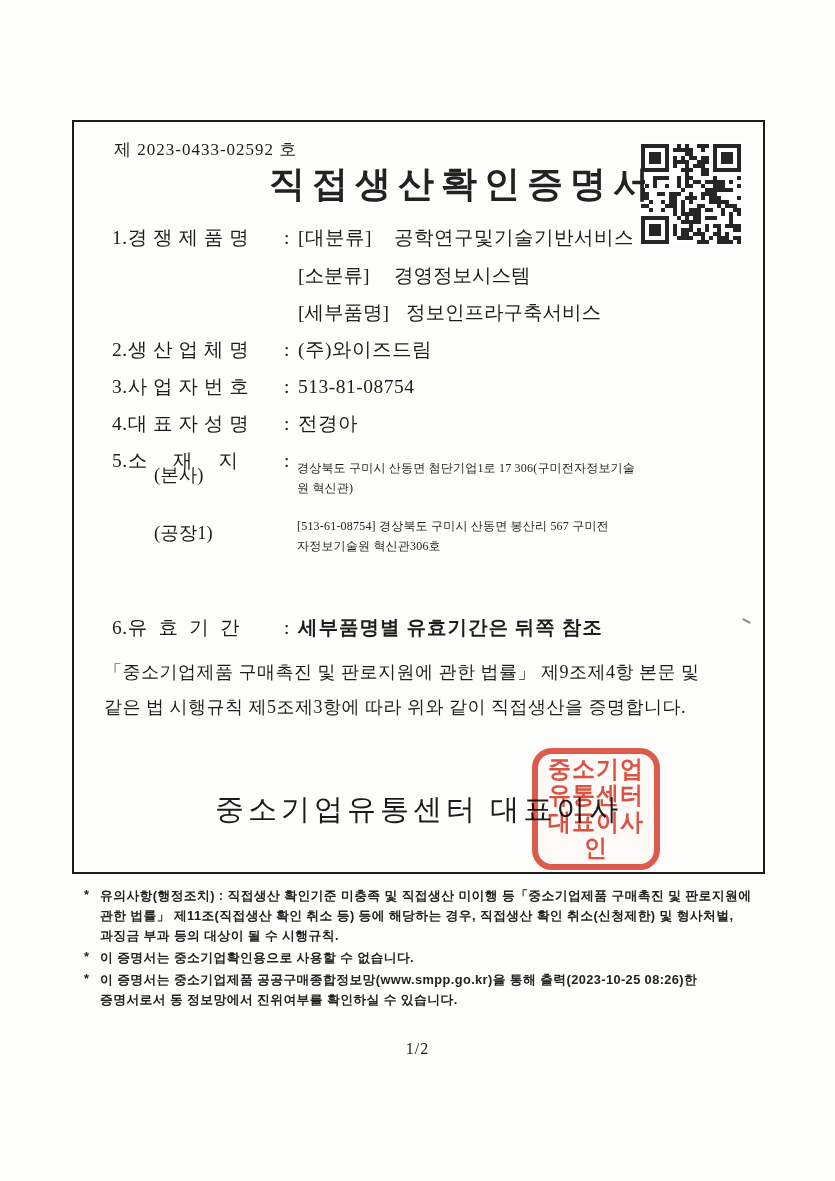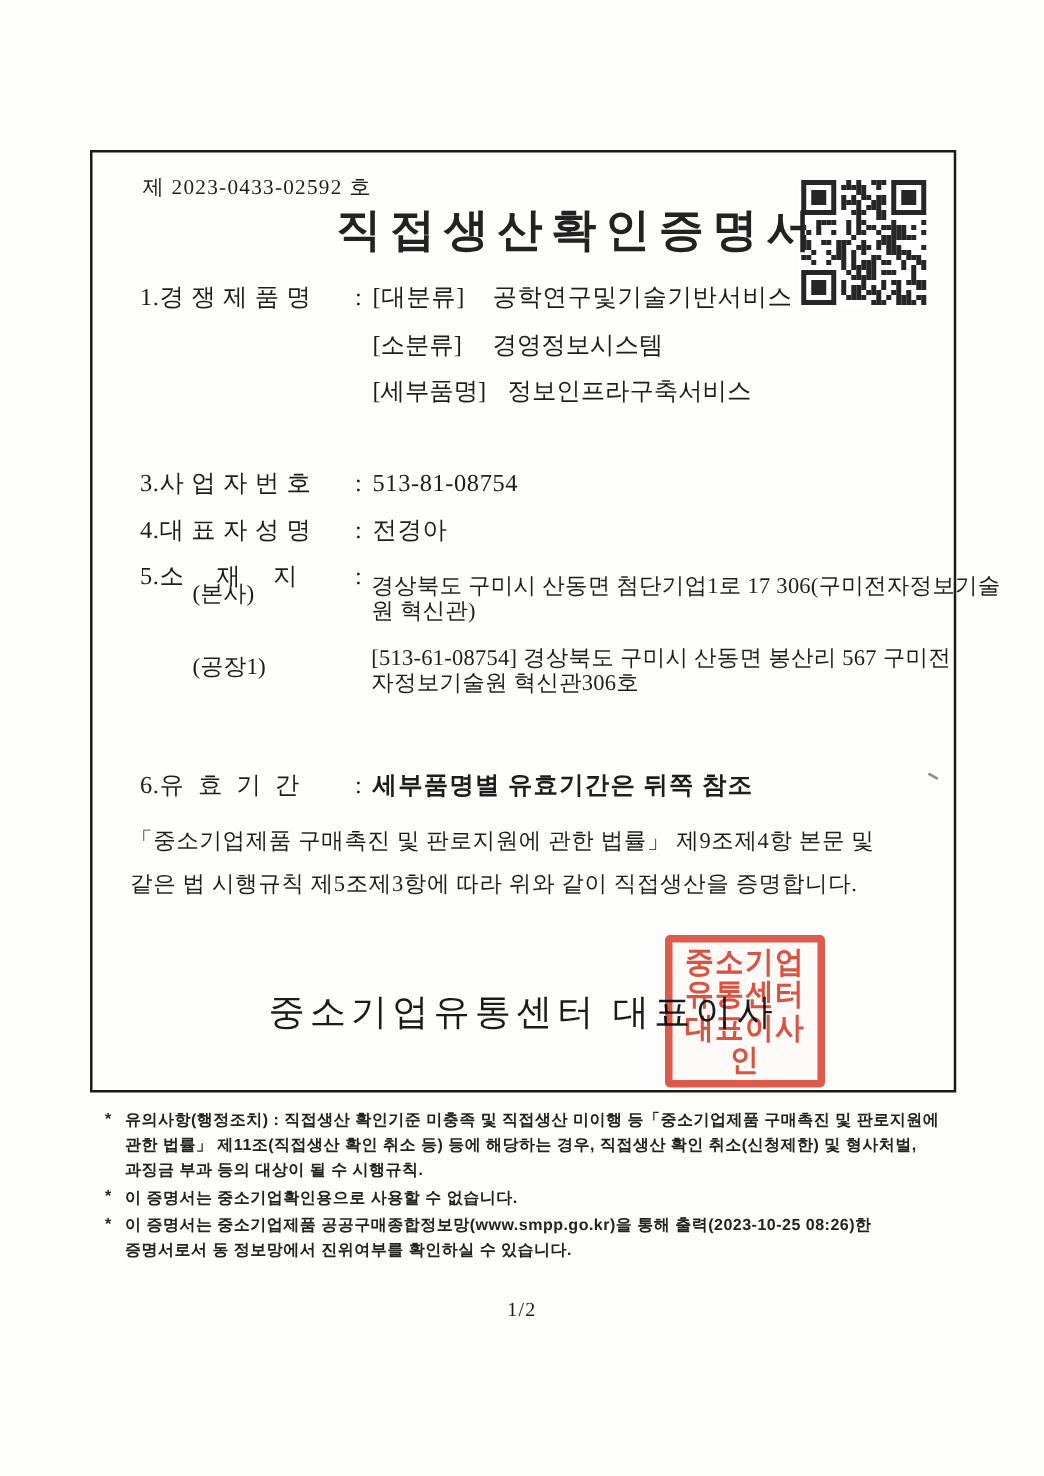--- a/index.html
+++ b/index.html
@@ -10,26 +10,26 @@
   .doc-no{position:absolute;left:40px;top:16px;font-size:17px;letter-spacing:1px;}
   .qr{position:absolute;left:565px;top:20px;width:104px;height:104px;}
   .title{position:absolute;left:0;top:38px;width:100%;text-align:center;font-size:36px;font-weight:bold;letter-spacing:7px;color:#222;padding-left:44px;}
   .row{position:absolute;left:38px;font-size:19.5px;letter-spacing:0.5px;white-space:nowrap;}
   .lbl{display:inline-block;width:164px;white-space:pre;}
   .colon{display:inline-block;width:22px;text-align:center;}
   .sub{position:absolute;left:224px;font-size:19.5px;white-space:nowrap;}
   .bracket{display:inline-block;width:96px;white-space:pre;}
   .bracket.wide{width:108px;}
   .addr-tag{position:absolute;left:80px;font-size:18.5px;}
-  .addr{position:absolute;left:223px;font-size:18px;line-height:26px;letter-spacing:0.2px;}
+  .addr{position:absolute;left:223px;font-size:12px;line-height:26px;letter-spacing:0.2px;}
   .valid-val{font-weight:bold;letter-spacing:1px;}
   .statement{position:absolute;left:30px;right:30px;text-align:left;font-size:18px;letter-spacing:0.5px;white-space:nowrap;}
   .date{position:absolute;right:72px;top:606px;font-size:20px;letter-spacing:2px;}
   .issuer{position:absolute;left:0;width:100%;top:668px;text-align:center;font-size:29px;letter-spacing:4px;color:#1b1b1b;}
-  .seal{position:absolute;left:458px;top:626px;width:116px;height:110px;border:6px solid #dc4a39;border-radius:4px;
+  .seal{position:absolute;left:458px;top:626px;width:116px;height:110px;border:6px solid #dc4a39;border-radius:20px;
         display:flex;flex-direction:column;justify-content:space-evenly;text-align:center;
         color:#d8402e;font-weight:bold;opacity:0.9;mix-blend-mode:multiply;z-index:3;background:rgba(255,245,243,0.25);}
   .seal-row{font-size:23px;line-height:1;letter-spacing:1px;transform:scaleY(1.05);font-family:"Liberation Serif",serif;}
   .artifact{position:absolute;left:668px;top:498px;width:9px;height:2px;background:#8a8a8a;transform:rotate(28deg);border-radius:2px;}
   
   .footnotes{position:absolute;left:84px;top:886px;width:748px;font-family:"Liberation Sans","DejaVu Sans",sans-serif;
              font-weight:bold;font-size:12.8px;letter-spacing:0.4px;color:#222;}
   .fn{position:relative;padding-left:16px;margin-bottom:2px;}
   .fn-marker{position:absolute;left:0;top:1px;}
   .fn-line{line-height:20px;white-space:nowrap;}
@@ -278,20 +278,23 @@
     <div class="row" style="top:102px;">
       <span class="lbl">1.경 쟁 제 품 명</span><span class="colon">:</span><span class="bracket">[대분류]</span><span>공학연구및기술기반서비스</span>
     </div>
     <div class="sub" style="top:140px;">
       <span class="bracket">[소분류]</span><span>경영정보시스템</span>
     </div>
     <div class="sub" style="top:177px;">
       <span class="bracket wide">[세부품명]</span><span>정보인프라구축서비스</span>
     </div>
 
+    <div class="row" style="top:214px;">
+      <span class="lbl">2.생 산 업 체 명</span><span class="colon">:</span><span>(주)와이즈드림</span>
+    </div>
 
     <div class="row" style="top:251px;">
       <span class="lbl">3.사 업 자 번 호</span><span class="colon">:</span><span>513-81-08754</span>
     </div>
 
     <div class="row" style="top:288px;">
       <span class="lbl">4.대 표 자 성 명</span><span class="colon">:</span><span>전경아</span>
     </div>
 
     <div class="row" style="top:325px;">

